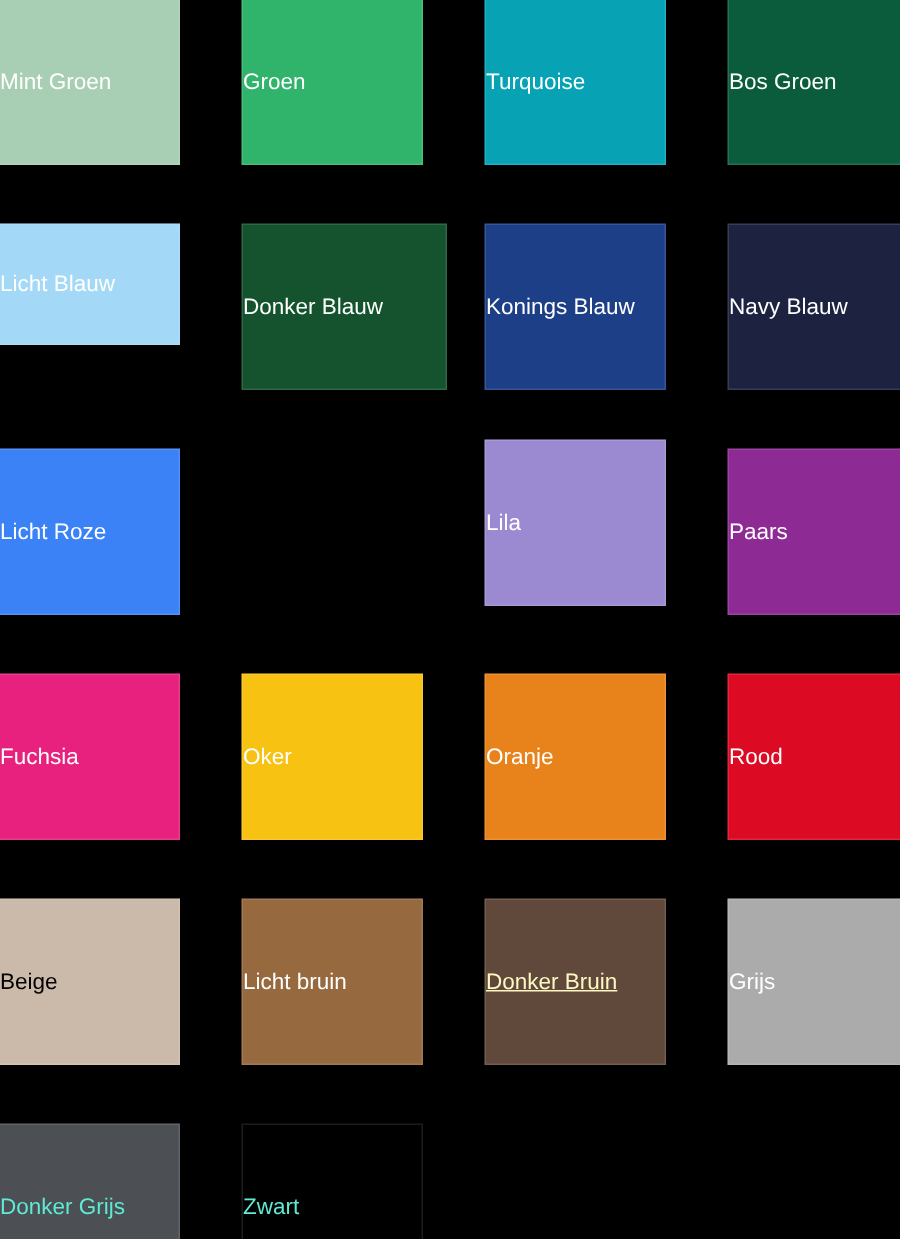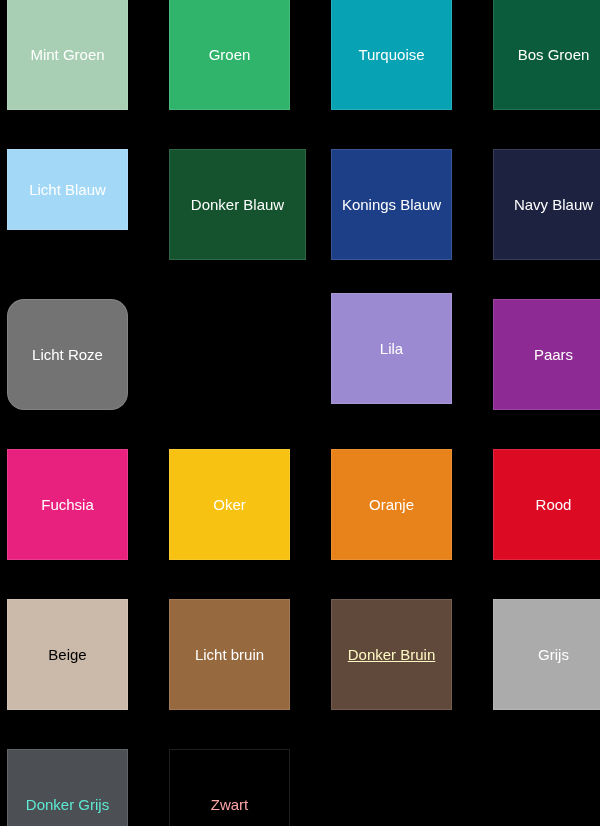--- a/index.html
+++ b/index.html
@@ -18,23 +18,21 @@
     width: 600px;
     height: 826px;
     background: #000000;
     overflow: hidden;
   }
   .swatch {
     position: absolute;
     box-sizing: border-box;
     display: flex;
     align-items: center;
-    justify-content: center;
     border: 1px solid rgba(255,255,255,0.12);
-    margin-left: 8px;
   }
   .swatch-label {
     color: #ffffff;
     font-family: "Liberation Sans", sans-serif;
     font-size: 15px;
     line-height: 1;
     white-space: nowrap;
     text-align: center;
   }
   .swatch.is-black {
@@ -62,21 +60,21 @@
     </div>
     <div class="swatch" style="left: 161px; top: 149px; width: 137px; height: 111px; background: #14532d;">
       <span class="swatch-label" style="color: rgb(255, 255, 255);">Donker Blauw</span>
     </div>
     <div class="swatch" style="left: 323px; top: 149px; width: 121px; height: 111px; background: rgb(29, 63, 135);">
       <span class="swatch-label" style="color: rgb(255, 255, 255);">Konings Blauw</span>
     </div>
     <div class="swatch" style="left: 485px; top: 149px; width: 121px; height: 111px; background: rgb(29, 34, 64);">
       <span class="swatch-label" style="color: rgb(255, 255, 255);">Navy Blauw</span>
     </div>
-    <div class="swatch" style="left: -1px; top: 299px; width: 121px; height: 111px; background: #737373; border-radius: 17px;">
+    <div class="swatch" style="left: -1px; top: 299px; width: 121px; height: 111px; background: #3b82f6;">
       <span class="swatch-label" style="color: rgb(255, 255, 255);">Licht Roze</span>
     </div>
     <div class="swatch" style="left: 323px; top: 293px; width: 121px; height: 111px; background: rgb(155, 138, 209);">
       <span class="swatch-label" style="color: rgb(255, 255, 255);">Lila</span>
     </div>
     <div class="swatch" style="left: 485px; top: 299px; width: 121px; height: 111px; background: rgb(142, 42, 148);">
       <span class="swatch-label" style="color: rgb(255, 255, 255);">Paars</span>
     </div>
     <div class="swatch" style="left: -1px; top: 449px; width: 121px; height: 111px; background: rgb(232, 33, 126);">
       <span class="swatch-label" style="color: rgb(255, 255, 255);">Fuchsia</span>
@@ -99,15 +97,15 @@
     <div class="swatch" style="left: 323px; top: 599px; width: 121px; height: 111px; background: rgb(96, 72, 58);">
       <span class="swatch-label" style="color: #fef9c3; text-decoration: underline;">Donker Bruin</span>
     </div>
     <div class="swatch" style="left: 485px; top: 599px; width: 121px; height: 111px; background: rgb(171, 171, 171);">
       <span class="swatch-label" style="color: rgb(255, 255, 255);">Grijs</span>
     </div>
     <div class="swatch" style="left: -1px; top: 749px; width: 121px; height: 111px; background: rgb(76, 79, 84);">
       <span class="swatch-label" style="color: #5eead4;">Donker Grijs</span>
     </div>
     <div class="swatch is-black" style="left: 161px; top: 749px; width: 121px; height: 111px; background: rgb(0, 0, 0);">
-      <span class="swatch-label" style="color: #fca5a5;">Zwart</span>
+      <span class="swatch-label" style="color: #5eead4;">Zwart</span>
     </div>
   </div>
 
 </body></html>

